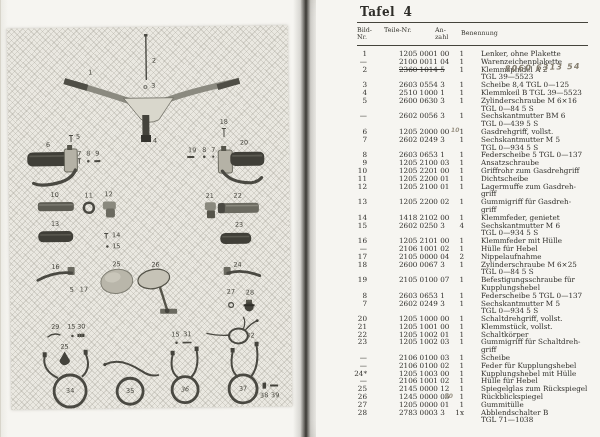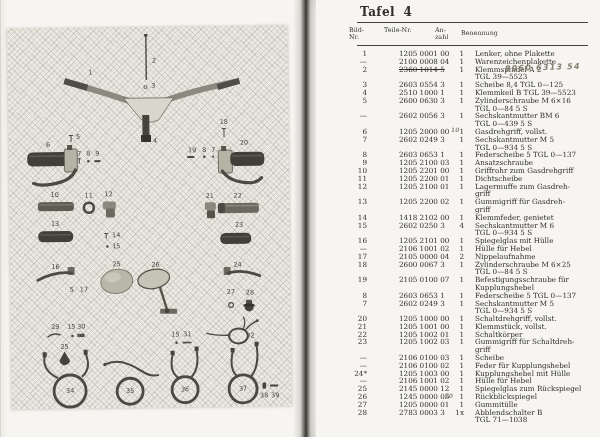--- a/index.html
+++ b/index.html
@@ -25,31 +25,31 @@
           background:linear-gradient(90deg, rgba(40,36,28,0) 0%, rgba(40,36,28,.15) 28%,
                      rgba(16,14,9,.82) 50%, rgba(40,36,28,.2) 68%, rgba(40,36,28,0) 100%);}
   
   .right-page{position:absolute;left:316px;top:0;width:284px;height:437px;
               background:#f6f5f1;border-right:1px solid #e6e4dc;}
   .title{position:absolute;left:360px;top:5px;font-size:12px;font-weight:bold;
          word-spacing:4px;letter-spacing:.4px;}
   .rule{position:absolute;left:357px;width:231px;height:1px;background:#45443c;}
   .r1{top:22px}.r2{top:45px}
   .th{position:absolute;font-size:6.4px;line-height:7px;color:#3a3933;}
-  .h-bild{left:349px;top:27px}
+  .h-bild{left:357px;top:27px}
   .h-teile{left:384px;top:27px}
   .h-anzahl{left:435px;top:27px}
   .h-ben{left:461px;top:30px}
   .tbody{position:absolute;left:352px;top:50px;width:246px;
          font-size:7.2px;line-height:7.8px;}
   .line{position:relative;display:flex;height:7.8px;white-space:nowrap;}
   .cb{flex:none;width:15px;text-align:right;}
   .ct{flex:none;width:55px;margin-left:32px;position:relative;}
   .ca{flex:none;width:10px;text-align:right;position:relative;}
-  .cn{flex:none;margin-left:11px;}
+  .cn{flex:none;margin-left:17px;}
   .struck{text-decoration:line-through;text-decoration-thickness:1px;}
   .pencil{font-family:"DejaVu Sans",sans-serif;font-style:italic;font-weight:bold;color:#837c6d;}
   .pencil-note{position:absolute;left:153px;top:-2px;font-size:8px;letter-spacing:1.2px;
                transform:rotate(-2deg);}
   .pencil-t{position:absolute;left:52px;top:-1.5px;font-size:6px;color:#9b9486;}
   .pencil-a{position:absolute;right:11px;top:-1px;font-size:6px;color:#9b9486;}
 </style>
 </head>
 <body>
 
@@ -295,21 +295,21 @@
 
   <div class="tbody">
       <div class="line">
         <span class="cb">1</span>
         <span class="ct">1205 0001 00</span>
         <span class="ca">1</span>
         <span class="cn">Lenker, ohne Plakette</span>
       </div>
       <div class="line">
         <span class="cb">—</span>
-        <span class="ct">2100 0008 04</span>
+        <span class="ct">2100 0011 04</span>
         <span class="ca">1</span>
         <span class="cn">Warenzeichenplakette</span>
       </div>
       <div class="line">
         <span class="cb">2</span>
         <span class="ct struck">2360 1014 5</span>
         <span class="ca">1</span>
         <span class="cn">Klemmspindel A 2</span>
         <span class="pencil pencil-note">8060 6313 54</span>
       </div>
@@ -436,21 +436,21 @@
       <div class="line">
         <span class="cb"></span>
         <span class="ct"></span>
         <span class="ca"></span>
         <span class="cn">TGL 0—934 5 S</span>
       </div>
       <div class="line">
         <span class="cb">16</span>
         <span class="ct">1205 2101 00</span>
         <span class="ca">1</span>
-        <span class="cn">Spiegelglas mit Hülle</span>
+        <span class="cn">Klemmfeder mit Hülle</span>
       </div>
       <div class="line">
         <span class="cb">—</span>
         <span class="ct">2106 1001 02</span>
         <span class="ca">1</span>
         <span class="cn">Hülle für Hebel</span>
       </div>
       <div class="line">
         <span class="cb">17</span>
         <span class="ct">2105 0000 04</span>

